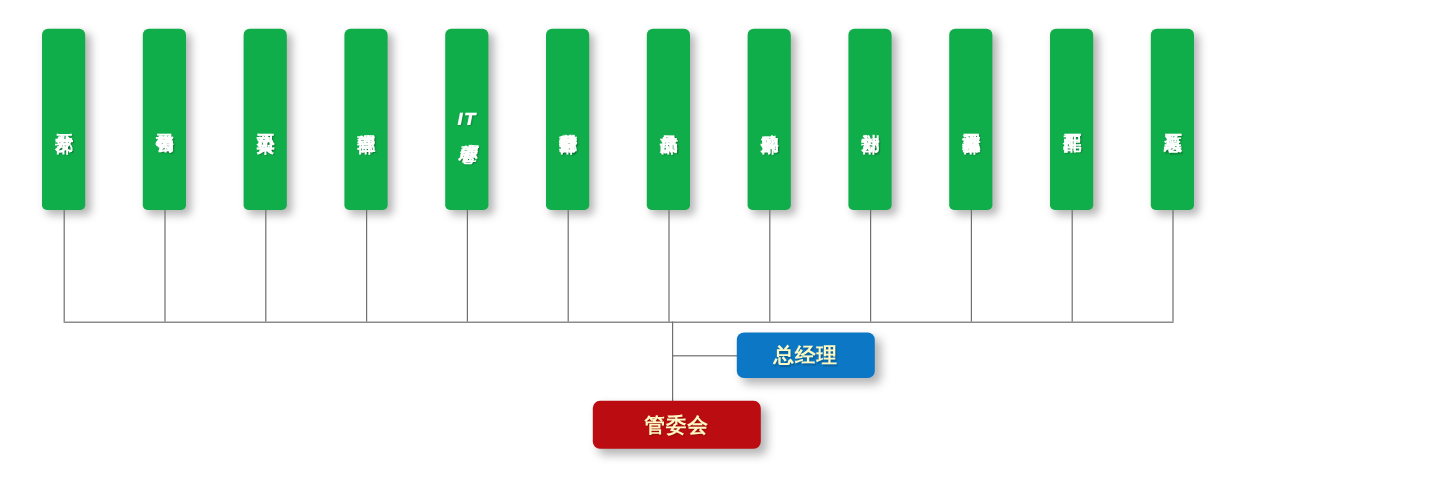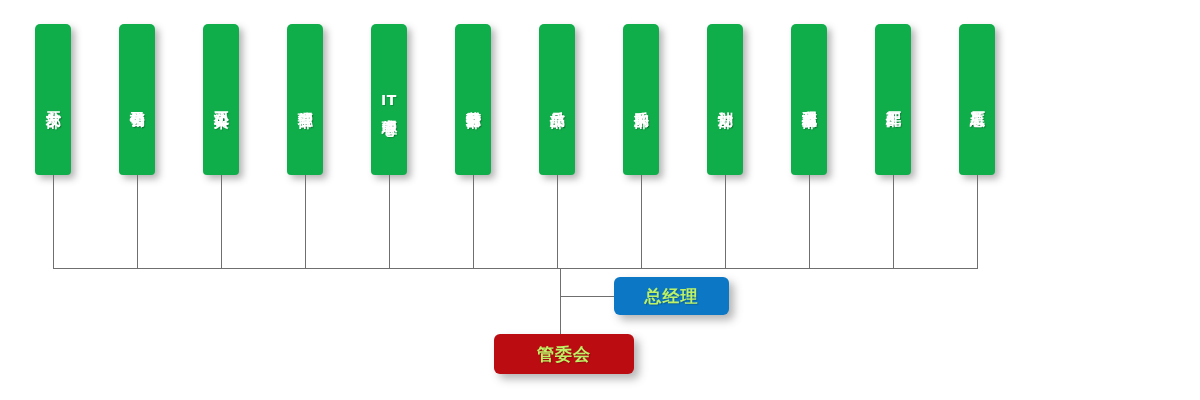--- a/index.html
+++ b/index.html
@@ -51,20 +51,21 @@
     text-orientation: upright;
     white-space: nowrap;
     text-shadow: 1px 1px 1px rgba(0,0,0,0.18);
   }
   
   .dept-label.mixed {
     writing-mode: horizontal-tb;
     display: flex;
     flex-direction: column;
     align-items: center;
+    font-style: italic;
   }
   .dept-label .latin {
     display: block;
     font-size: 14px;
     line-height: 16px;
     letter-spacing: 0.5px;
   }
   .dept-label .cjk {
     display: block;
     writing-mode: vertical-rl;
@@ -76,21 +77,21 @@
   .leader-box {
     position: absolute;
     display: flex;
     align-items: center;
     justify-content: center;
     border-radius: 6px;
     box-shadow: 5px 5px 8px rgba(90,90,90,0.45);
     box-sizing: border-box;
   }
   .leader-label {
-    color: #bef264;
+    color: #fef9c3;
     font-size: 17px;
     font-weight: bold;
     letter-spacing: 1px;
     white-space: nowrap;
     text-shadow: 1px 1px 1px rgba(0,0,0,0.20);
   }
   #box-gm   { background: #0c77c4; }
   #box-comm { background: #bb0c11; }
 </style>
 </head>

